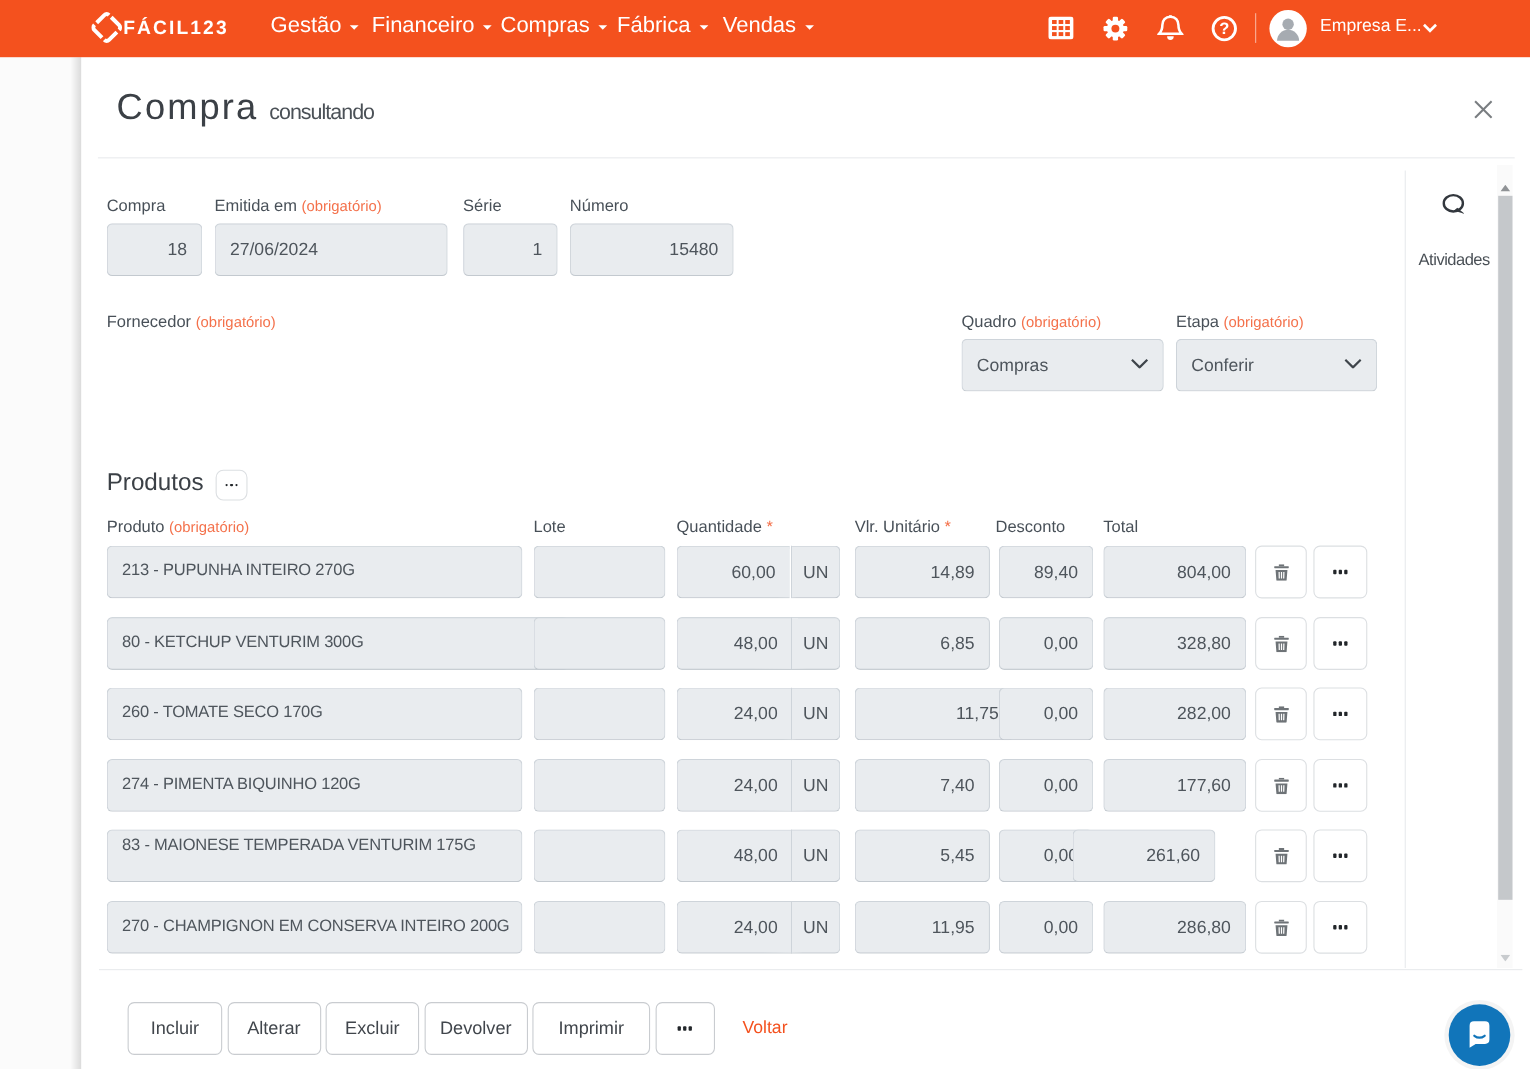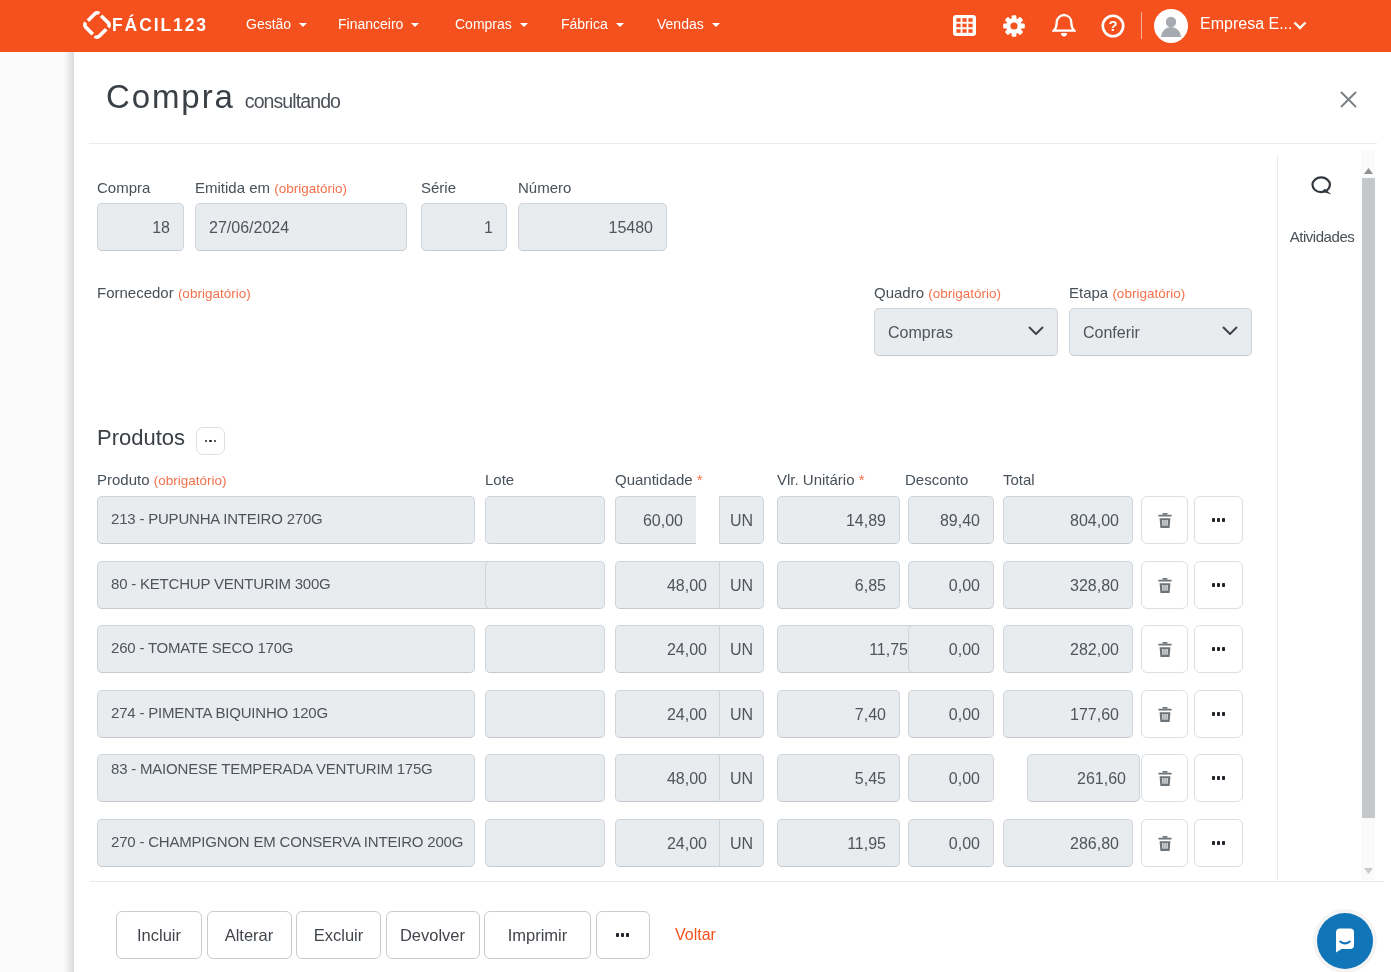--- a/index.html
+++ b/index.html
@@ -3,21 +3,21 @@
 <meta charset="utf-8">
 <style>
   * { margin:0; padding:0; box-sizing:border-box; }
   html,body { width:1391px; height:972px; overflow:hidden; }
   body { font-family:"Liberation Sans", sans-serif; background:#fff; }
   #root { position:relative; width:1391px; height:972px; overflow:hidden; }
   .abs { position:absolute; }
 
   
   #nav { position:absolute; left:0; top:0; width:1391px; height:52px; background:#f4511e; }
-  .navitem { position:absolute; top:0; height:47px; display:flex; align-items:center; color:#fff; font-size:14px; }
+  .navitem { position:absolute; top:0; height:47px; display:flex; align-items:center; color:#fff; font-size:20px; }
   .caret { display:inline-block; width:0; height:0; border-left:4.5px solid transparent; border-right:4.5px solid transparent; border-top:4.8px solid #fff; margin-left:8px; margin-top:3px; }
 
   
   #leftstrip { position:absolute; left:0; top:52px; width:74px; height:920px; background:#fbfbfb; }
   #lshadow { position:absolute; left:64px; top:52px; width:10px; height:920px; background:linear-gradient(to right, rgba(0,0,0,0), rgba(0,0,0,0.13)); }
   #modal { position:absolute; left:74px; top:52px; width:1317px; height:920px; background:#fff; }
   
 
   .hdiv { position:absolute; height:1px; background:#e8eaed; }
   .vdiv { position:absolute; width:1px; background:#e8eaed; }
@@ -151,21 +151,21 @@
   <div class="label" style="left:97px; top:471px;">Produto <span class="oblig">(obrigatório)</span></div>
   <div class="label" style="left:485px; top:471px;">Lote</div>
   <div class="label" style="left:615px; top:471px;">Quantidade <span class="star">*</span></div>
   <div class="label" style="left:777px; top:471px;">Vlr. Unitário <span class="star">*</span></div>
   <div class="label" style="left:905px; top:471px;">Desconto</div>
   <div class="label" style="left:1003px; top:471px;">Total</div>
 
   <div id="rows">
       <div class="field" style="left:97px; top:496px; width:378px; font-size:15px; letter-spacing:-0.2px; padding:0 13px 3px;">213 - PUPUNHA INTEIRO 270G</div>
       <div class="field" style="left:485px; top:496px; width:120px;"></div>
-      <div class="field right" style="left:615px; top:496px; width:81px; border-radius:5px 0 0 5px; border-right:none;">60,00</div>
+      <div class="field right" style="left:615px; top:496px; width:103px; border-radius:5px 0 0 5px; border-right:none;">60,00</div>
       <div class="field" style="left:719px; top:496px; width:45px; border-radius:0 5px 5px 0; border-left:1px solid #ced4da; justify-content:center; padding:1px 0 0;">UN</div>
       <div class="field right" style="left:777px; top:496px; width:123px;">14,89</div>
       <div class="field right" style="left:908px; top:496px; width:86px;">89,40</div>
       <div class="field right" style="left:1003px; top:496px; width:130px;">804,00</div>
       <div class="rowbtn" style="left:1141px; top:496px; width:47px;">
         <svg width="14" height="15" viewBox="0 0 14 15">
           <g fill="#6e7377">
             <path d="M4.6 0 h4.8 v1.7 h-4.8 z"></path>
             <rect x="0.4" y="1.7" width="13.2" height="1.9" rx="0.4"></rect>
             <path d="M1.6 5.2 h10.8 l-0.75 9.2 a0.6 0.6 0 0 1 -0.6 0.55 H2.95 a0.6 0.6 0 0 1 -0.6 -0.55 Z M4.3 6.9 l0.15 5.9 h1.1 L5.4 6.9 Z M6.45 6.9 v5.9 h1.1 V6.9 Z M8.6 6.9 l-0.15 5.9 h1.1 L9.7 6.9 Z"></path>
@@ -247,21 +247,21 @@
           <i class="dot"></i>
           <i class="dot"></i>
         </span>
       </div>
       <div class="field" style="left:97px; top:754px; width:378px; font-size:15px; letter-spacing:-0.2px; padding:0 13px 20px;">83 - MAIONESE TEMPERADA VENTURIM 175G</div>
       <div class="field" style="left:485px; top:754px; width:120px;"></div>
       <div class="field right" style="left:615px; top:754px; width:105px; border-radius:5px 0 0 5px; border-right:none;">48,00</div>
       <div class="field" style="left:719px; top:754px; width:45px; border-radius:0 5px 5px 0; border-left:1px solid #ced4da; justify-content:center; padding:1px 0 0;">UN</div>
       <div class="field right" style="left:777px; top:754px; width:123px;">5,45</div>
       <div class="field right" style="left:908px; top:754px; width:86px;">0,00</div>
-      <div class="field right" style="left:1027px; top:754px; width:113px;">261,60</div>
+      <div class="field right" style="left:975px; top:754px; width:130px;">261,60</div>
       <div class="rowbtn" style="left:1141px; top:754px; width:47px;">
         <svg width="14" height="15" viewBox="0 0 14 15">
           <g fill="#6e7377">
             <path d="M4.6 0 h4.8 v1.7 h-4.8 z"></path>
             <rect x="0.4" y="1.7" width="13.2" height="1.9" rx="0.4"></rect>
             <path d="M1.6 5.2 h10.8 l-0.75 9.2 a0.6 0.6 0 0 1 -0.6 0.55 H2.95 a0.6 0.6 0 0 1 -0.6 -0.55 Z M4.3 6.9 l0.15 5.9 h1.1 L5.4 6.9 Z M6.45 6.9 v5.9 h1.1 V6.9 Z M8.6 6.9 l-0.15 5.9 h1.1 L9.7 6.9 Z"></path>
           </g>
         </svg>
       </div>
       <div class="rowbtn" style="left:1194px; top:754px; width:49px;">

